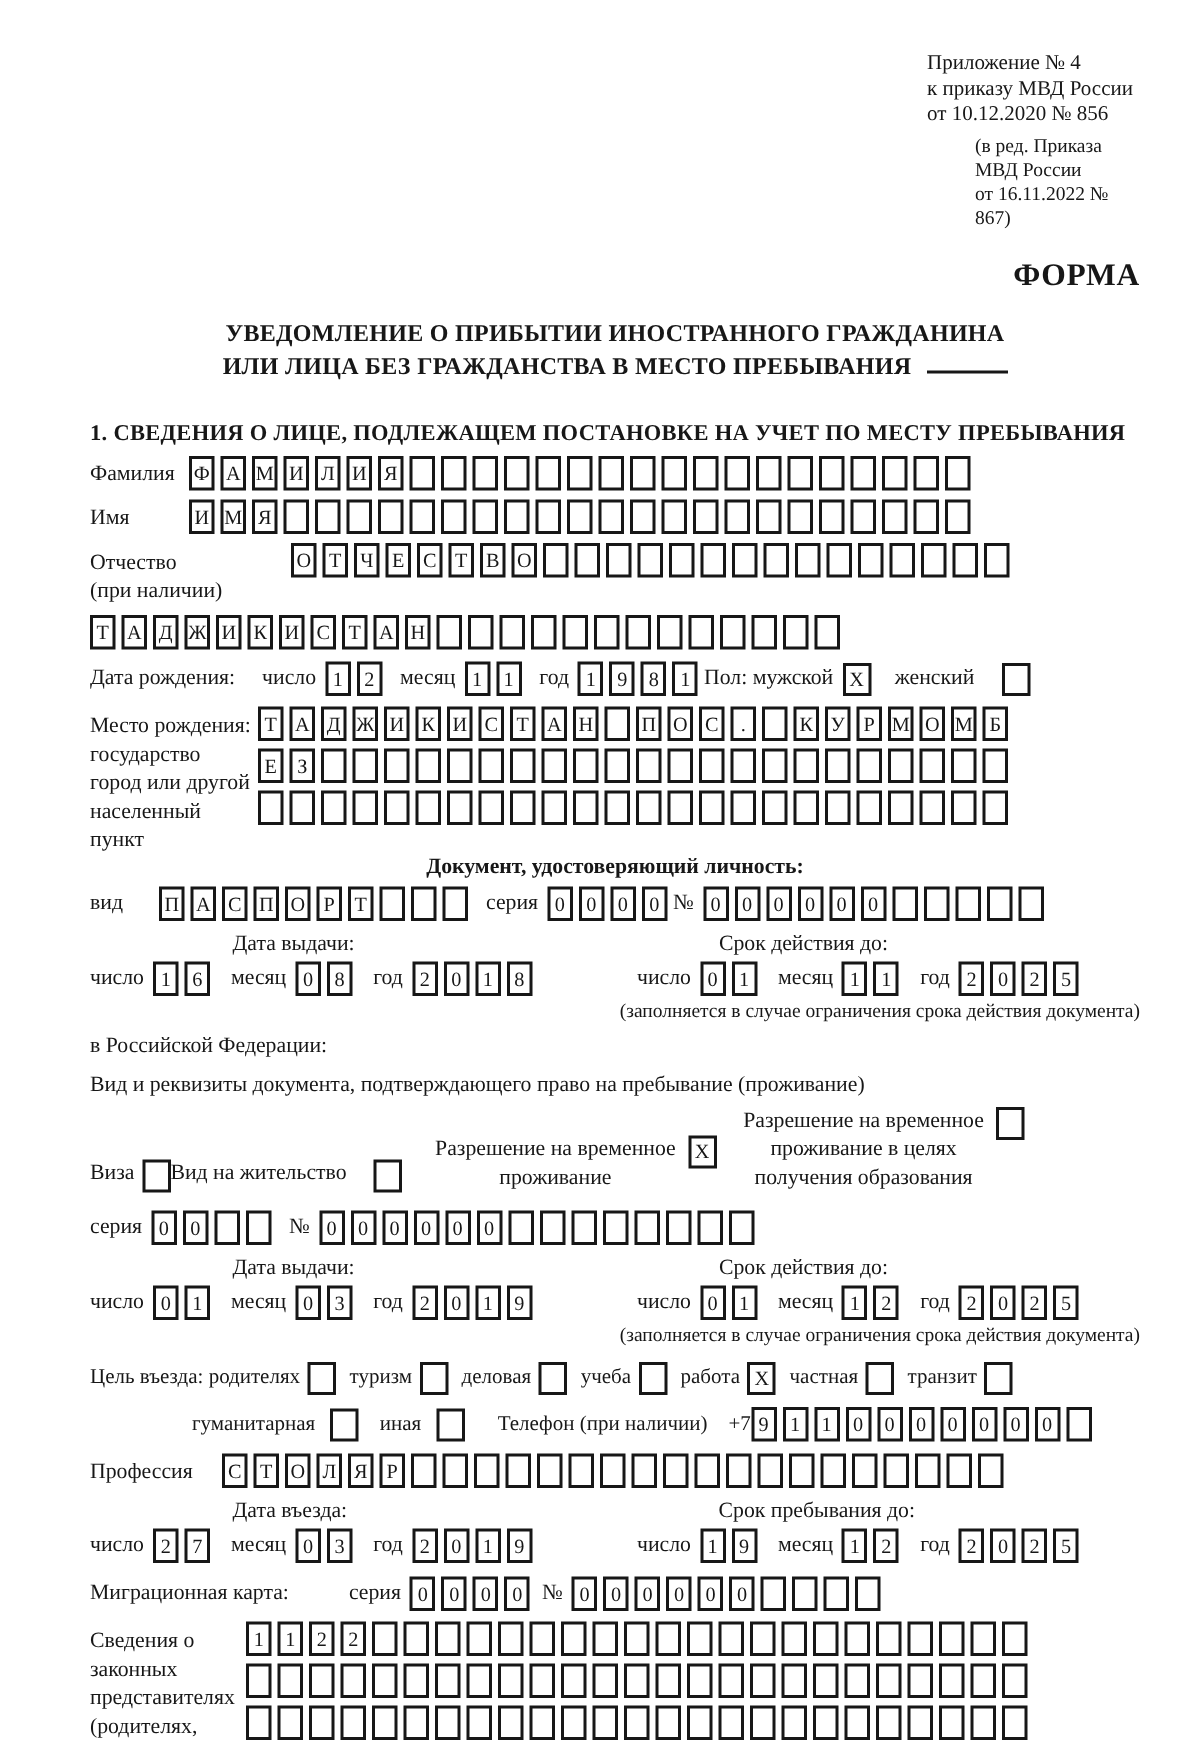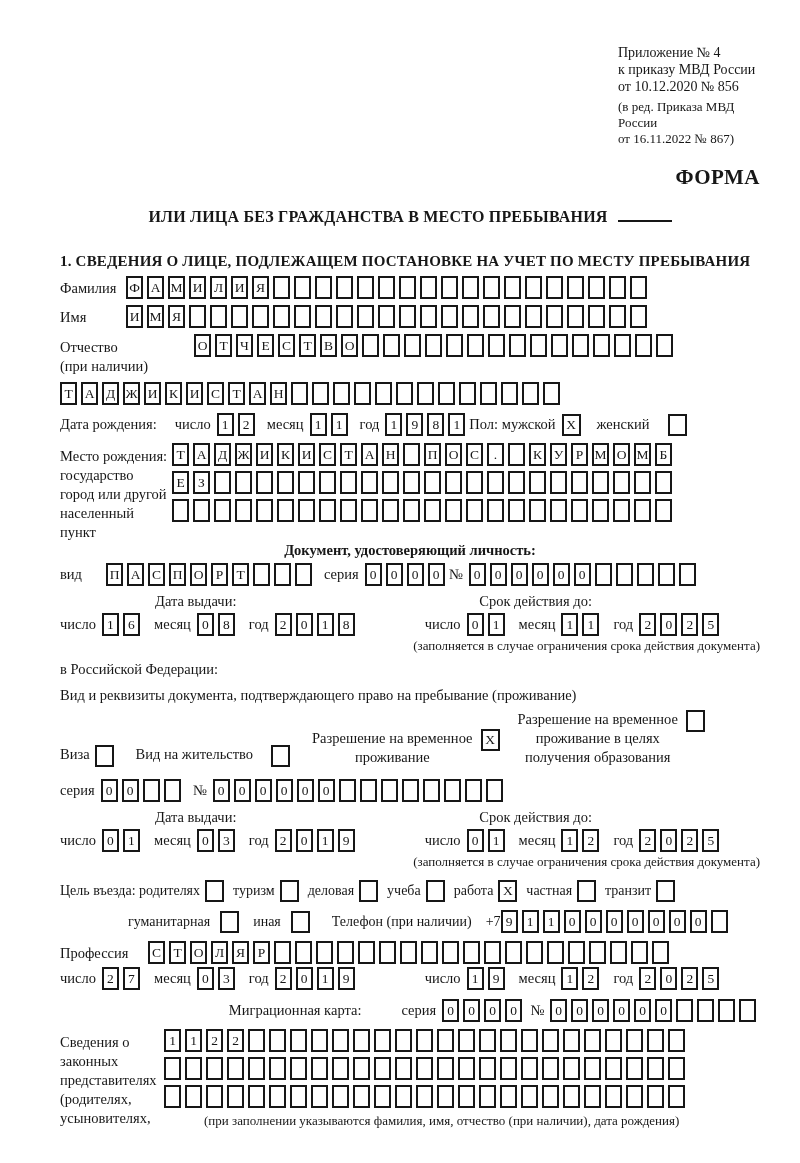--- a/index.html
+++ b/index.html
@@ -2,25 +2,25 @@
 <html><head>
 <meta charset="utf-8">
 <style>
   * { margin:0; padding:0; box-sizing:border-box; }
   html,body { background:#ffffff; }
   body {
     width:800px; height:1163px; overflow:hidden;
     font-family:"Liberation Serif", "DejaVu Serif", serif;
     color:#171717; font-size:14.5px;
   }
-  .page { padding:44px 40px 0 60px; position:relative; width:800px; height:1163px; }
+  .page { padding:34px 40px 0 60px; position:relative; width:800px; height:1163px; }
 
   
   .ref-block { margin-left:558px; line-height:17px; font-size:14px; }
-  .ref-block .small { font-size:13px; line-height:16px; }
+  .ref-block .small { font-size:13px; line-height:16px;margin-left:32px; }
   .ref-block .gap { height:4px; }
   .forma { text-align:right; font-weight:bold; font-size:21px; margin-top:18px; letter-spacing:.5px; }
 
   
   .title { text-align:center; font-weight:bold; font-size:16px; margin-top:16px; line-height:22px; letter-spacing:.2px; }
   .title-underline { display:inline-block; width:54px; border-bottom:2px solid #171717; height:14px; margin-left:10px; }
 
   .section-heading { font-weight:bold; font-size:15px; margin-top:25px; letter-spacing:.2px; }
 
   
@@ -90,20 +90,21 @@
     <div>к приказу МВД России</div>
     <div>от 10.12.2020 № 856</div>
     <div class="gap"></div>
     <div class="small">(в ред. Приказа МВД России</div>
     <div class="small">от 16.11.2022 № 867)</div>
   </div>
 
   <div class="forma">ФОРМА</div>
 
   <div class="title">
+    <div>УВЕДОМЛЕНИЕ О ПРИБЫТИИ ИНОСТРАННОГО ГРАЖДАНИНА</div>
     <div>
       <span>ИЛИ ЛИЦА БЕЗ ГРАЖДАНСТВА В МЕСТО ПРЕБЫВАНИЯ</span><span class="title-underline"></span>
     </div>
   </div>
 
   <div class="section-heading">1. СВЕДЕНИЯ О ЛИЦЕ, ПОДЛЕЖАЩЕМ ПОСТАНОВКЕ НА УЧЕТ ПО МЕСТУ ПРЕБЫВАНИЯ</div>
 
   <div class="frow">
     <span class="lbl w65">Фамилия</span>
     <span class="cells">
@@ -427,21 +428,21 @@
   <div class="note">(заполняется в случае ограничения срока действия документа)</div>
 
   <div class="plain" style="margin-top:7px;">в Российской Федерации:</div>
   <div class="plain">Вид и реквизиты документа, подтверждающего право на пребывание (проживание)</div>
 
   <div class="permit-row">
     <span class="permit-item">
       <span class="txt">Виза</span>
       <span class="cb" style="margin-left:5px;"></span>
     </span>
-    <span class="permit-item" style="margin-left:22px;">
+    <span class="permit-item" style="">
       <span class="txt">Вид на жительство</span>
       <span class="cb" style="margin-left:18px;"></span>
     </span>
     <span class="permit-item" style="margin-left:22px;">
       <span class="txt">
         <div>Разрешение на временное</div>
         <div>проживание</div>
       </span>
       <span class="cb">X</span>
     </span>
@@ -591,20 +592,24 @@
         <span class="cell"></span>
         <span class="cell"></span>
         <span class="cell"></span>
         <span class="cell"></span>
         <span class="cell"></span>
         <span class="cell"></span>
         <span class="cell"></span>
       </span>
   </div>
 
+  <div class="dh-row">
+    <span class="dh-left">Дата въезда:</span>
+    <span class="dh-right" style="margin-right:150px;">Срок пребывания до:</span>
+  </div>
   <div class="date-row">
     <span class="dgroup">
       <span class="t">число</span>
       <span class="cells">
           <span class="cell">2</span>
           <span class="cell">7</span>
         </span>
       <span class="t2">месяц</span>
       <span class="cells">
           <span class="cell">0</span>
@@ -632,21 +637,21 @@
       <span class="t2">год</span>
       <span class="cells">
           <span class="cell">2</span>
           <span class="cell">0</span>
           <span class="cell">2</span>
           <span class="cell">5</span>
         </span>
     </span>
   </div>
 
-  <div class="frow inrow" style="align-items:center; margin-top:9px;justify-content:flex-end;">
+  <div class="frow inrow" style="align-items:center; margin-top:9px;">
     <span class="t">Миграционная карта:</span>
     <span class="t" style="margin-left:34px;">серия</span>
     <span class="cells">
         <span class="cell">0</span>
         <span class="cell">0</span>
         <span class="cell">0</span>
         <span class="cell">0</span>
       </span>
     <span class="t" style="margin-left:4px;">№</span>
     <span class="cells">

